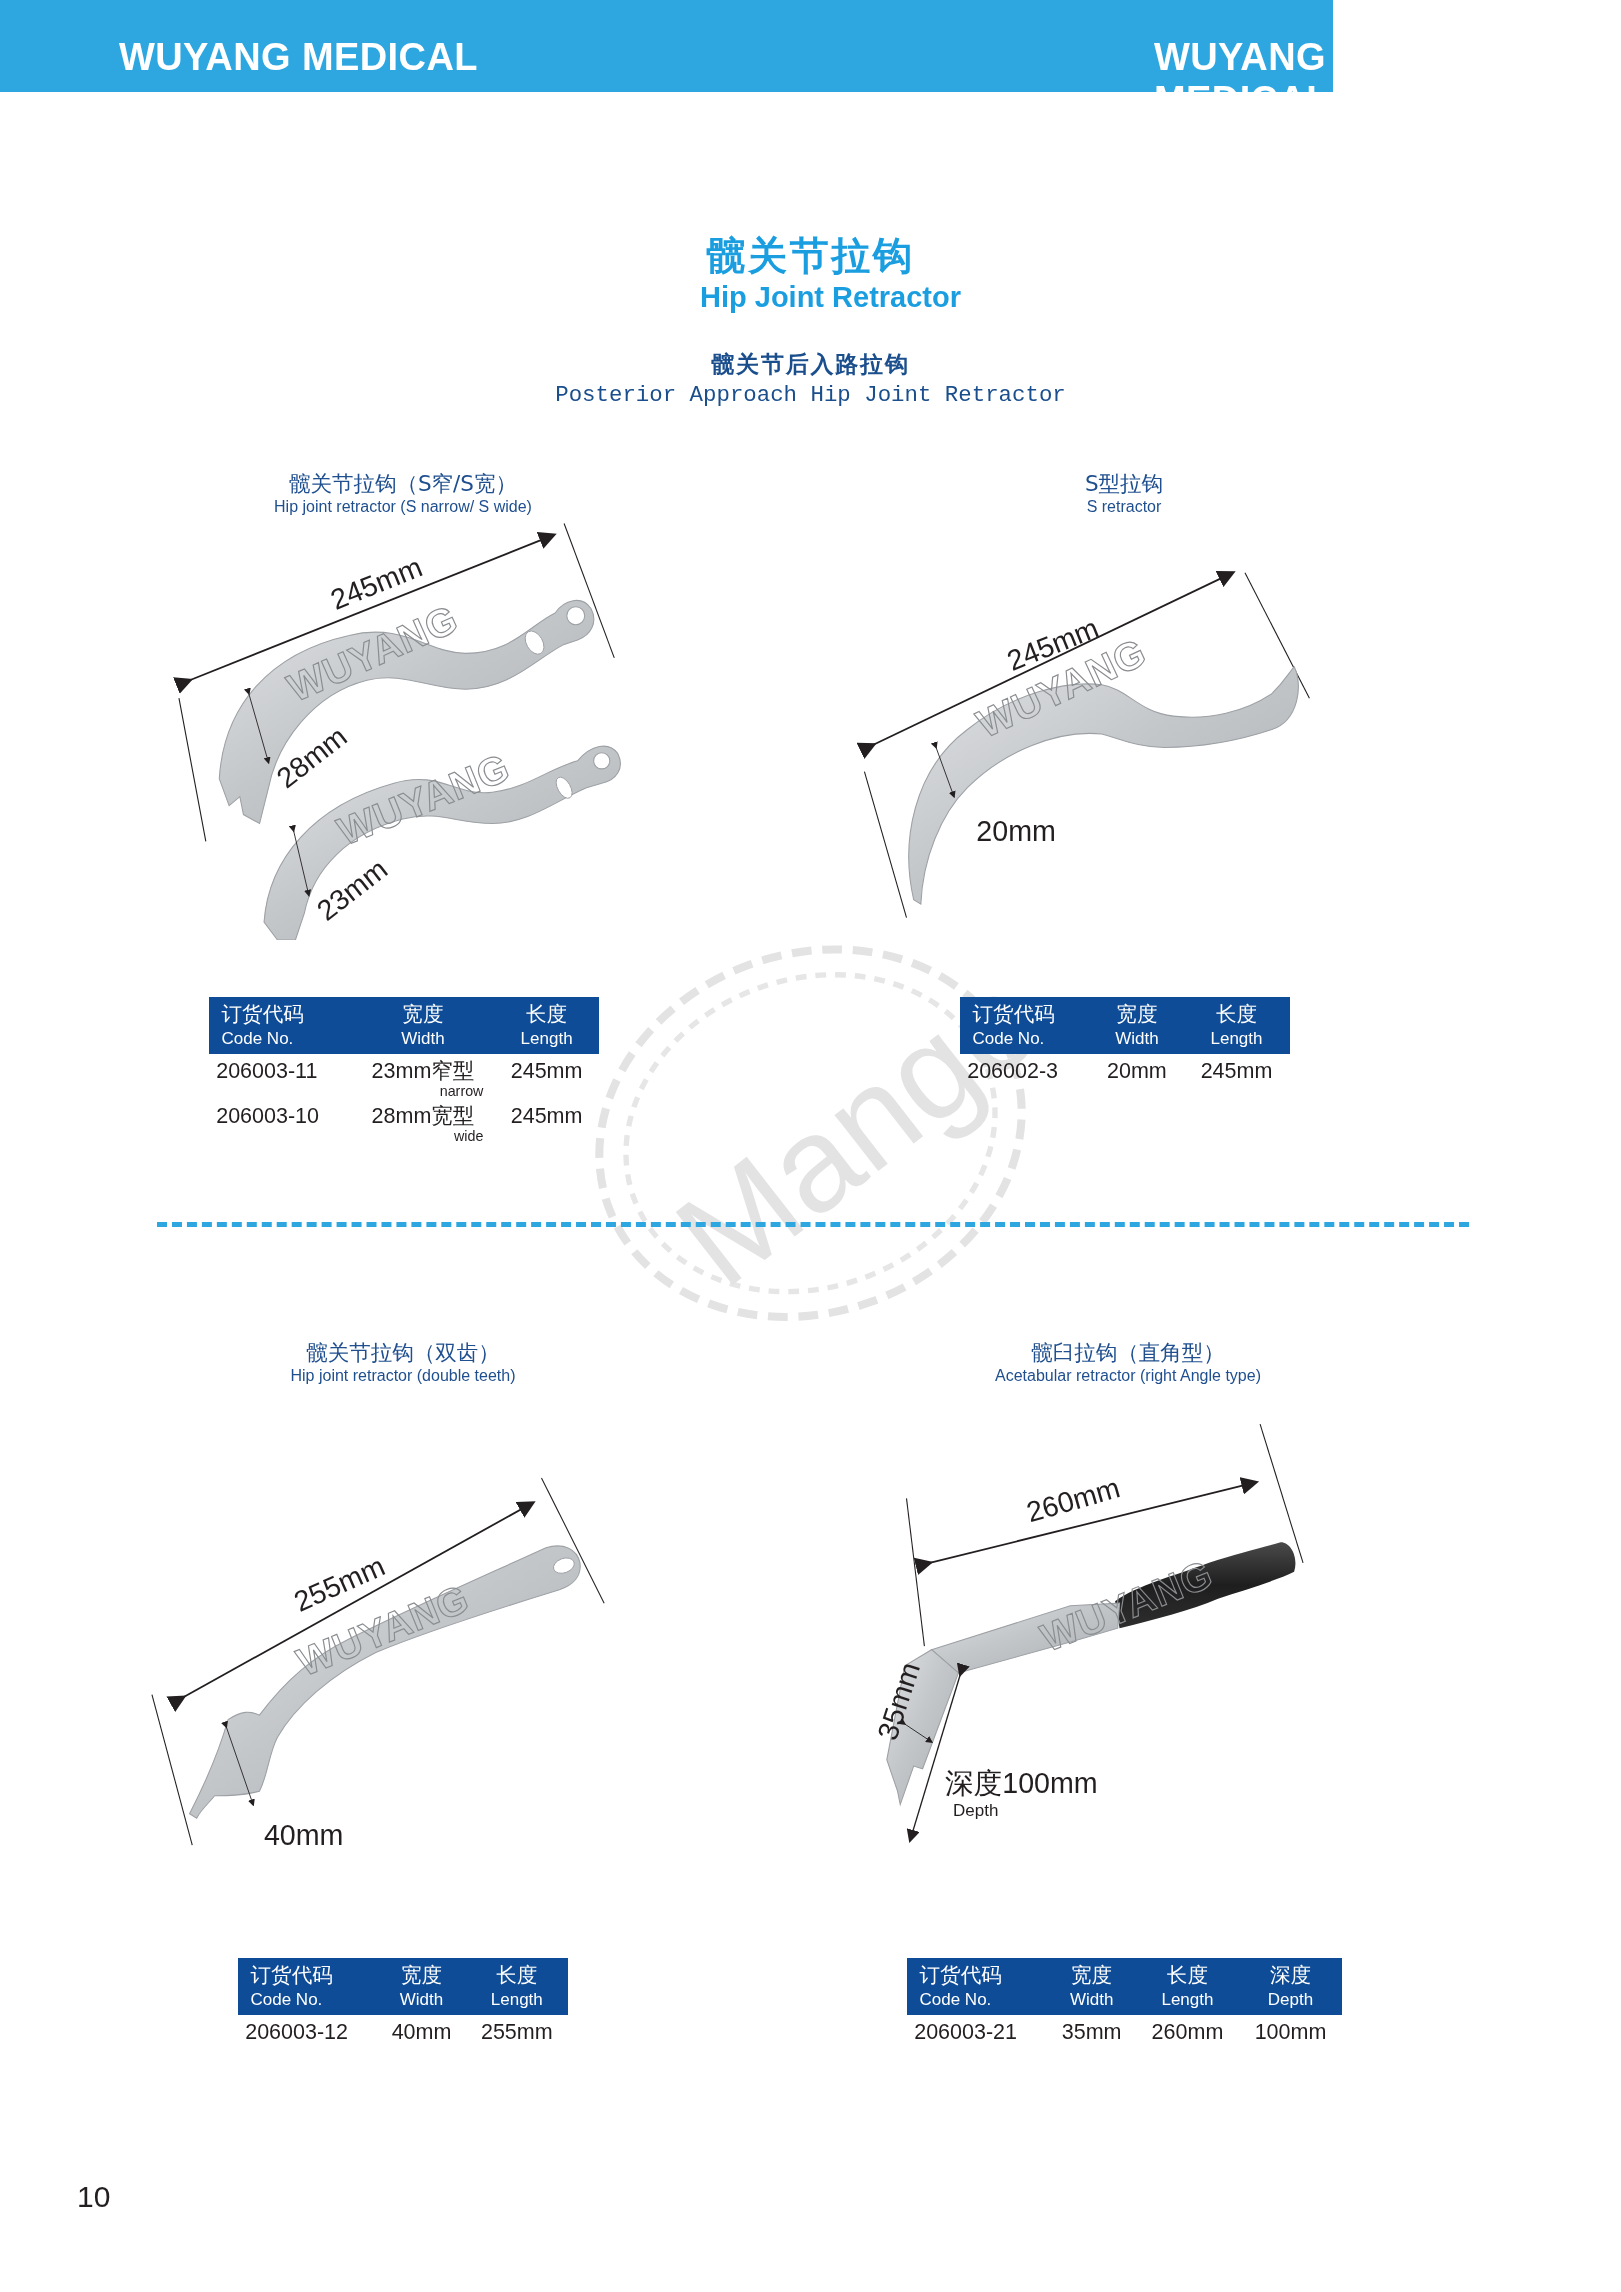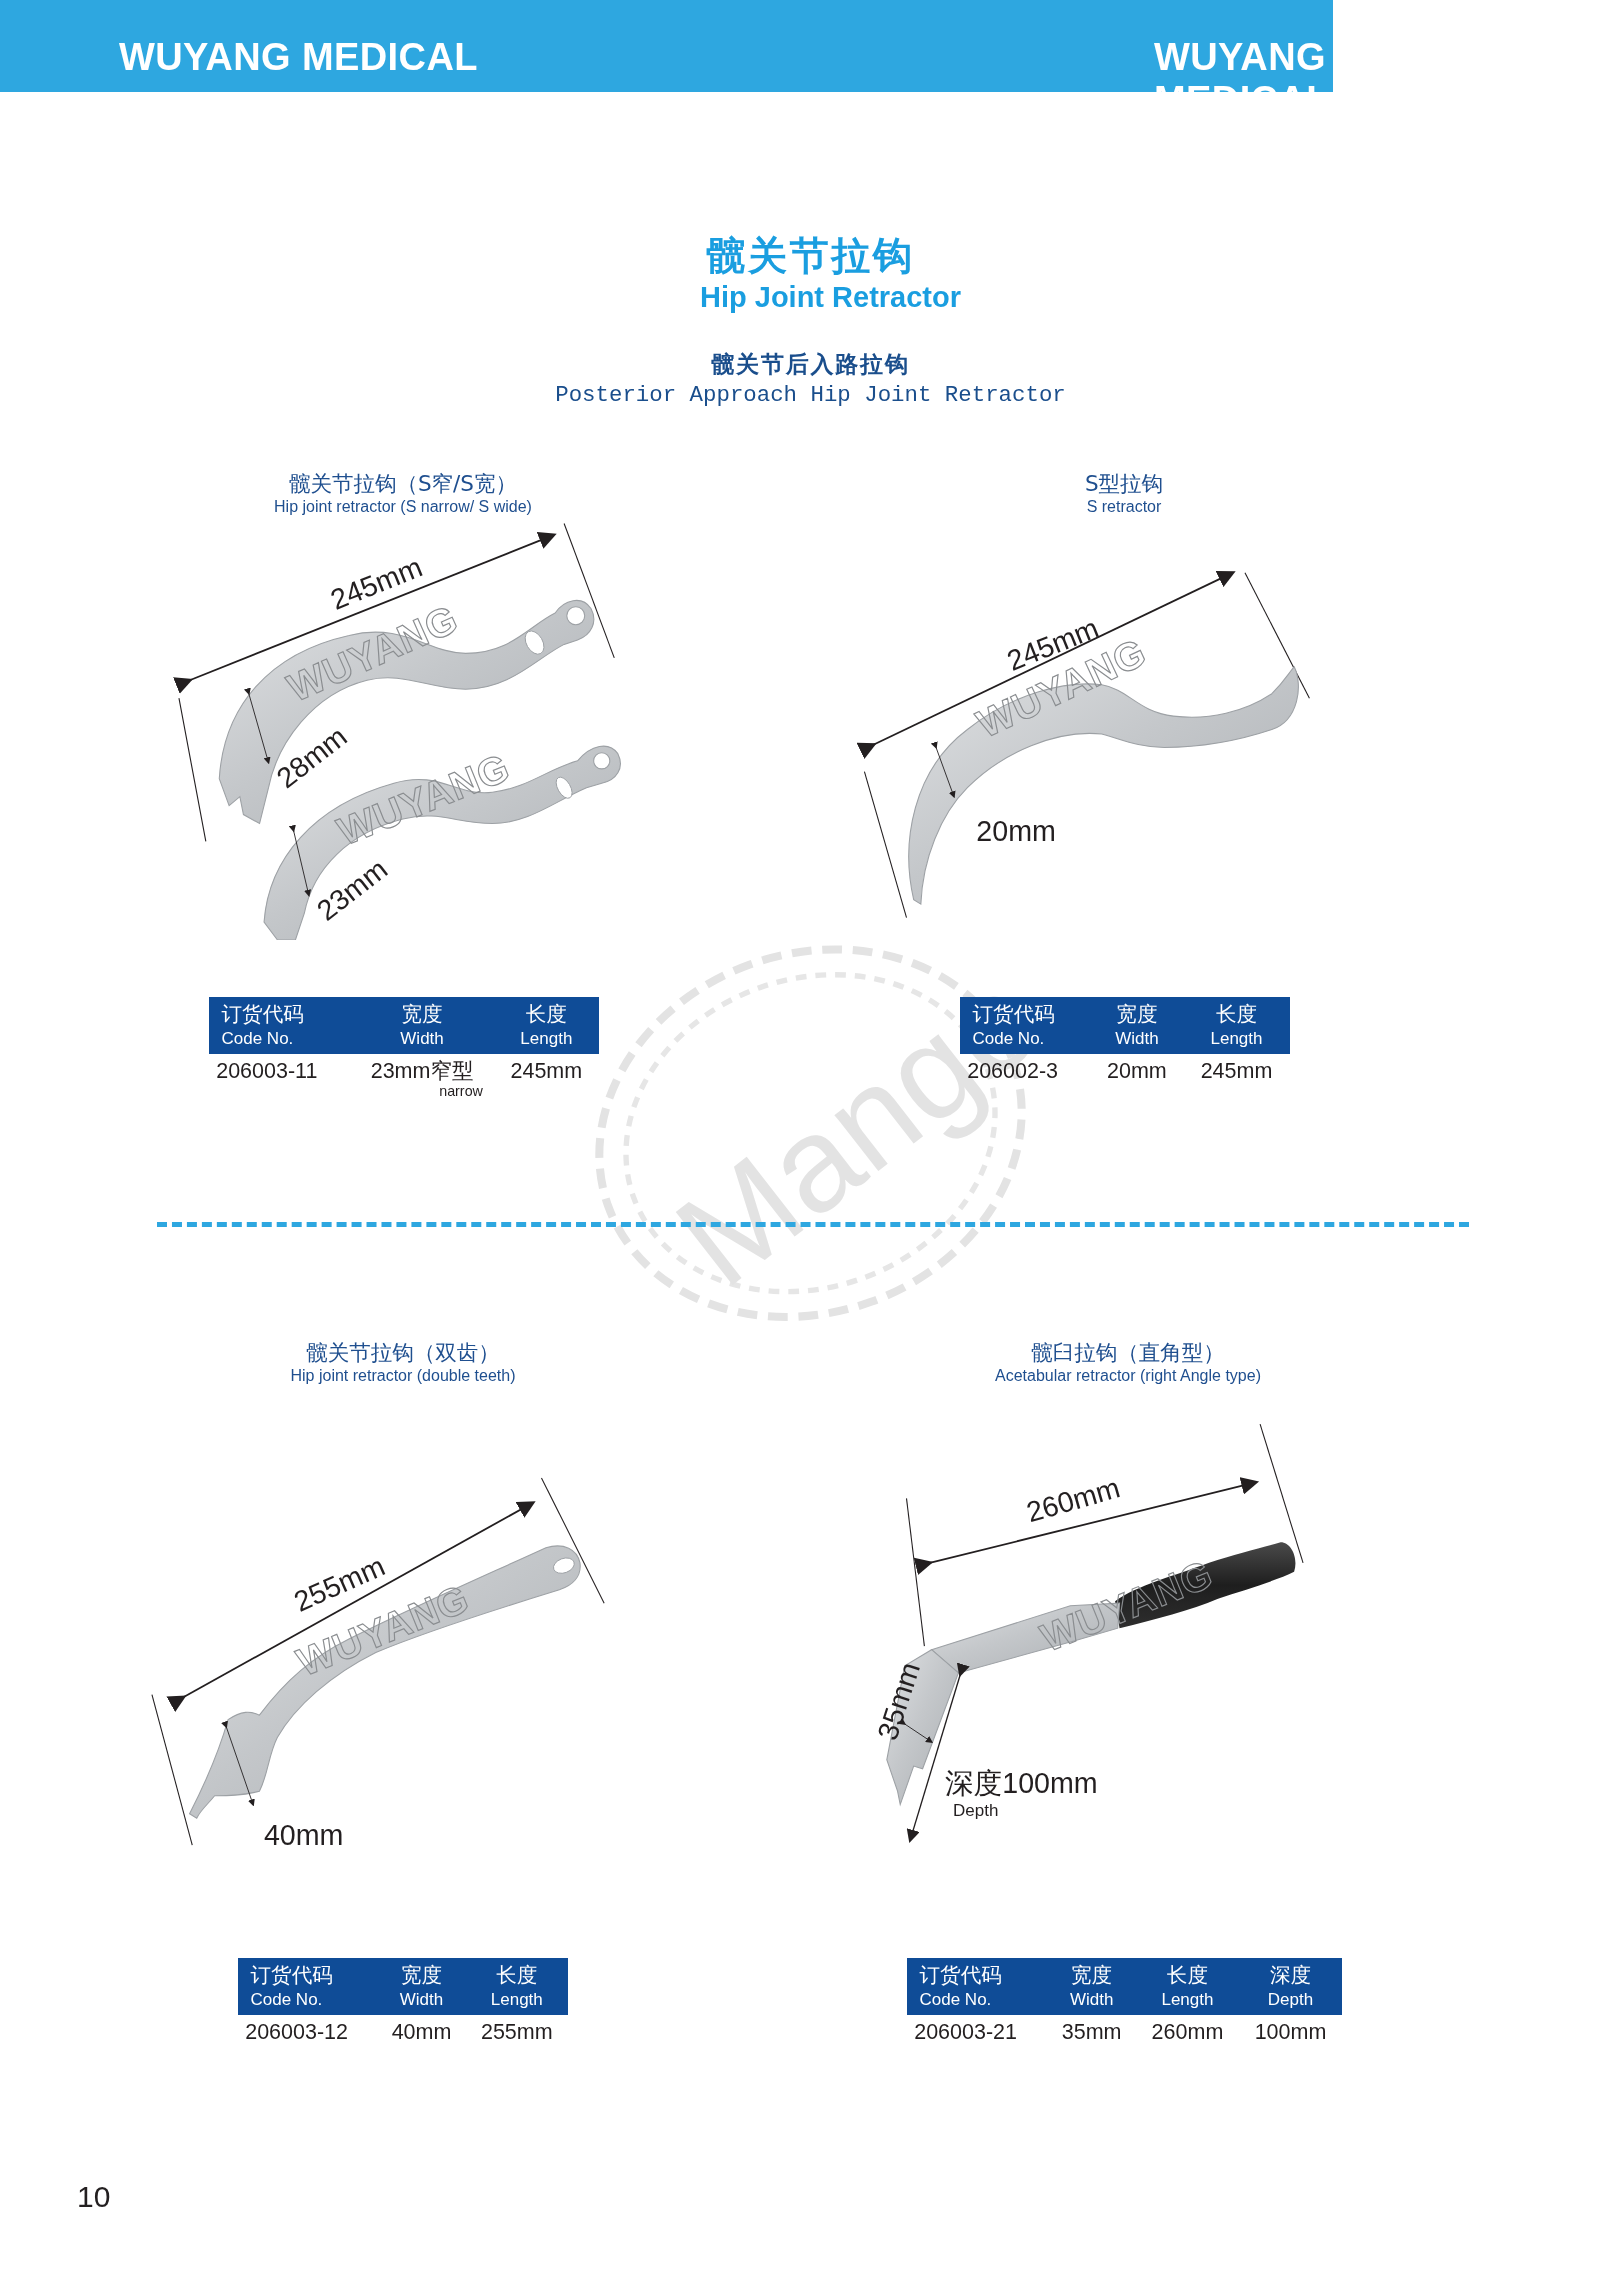--- a/index.html
+++ b/index.html
@@ -123,20 +123,25 @@
           <span class="hen">Length</span>
         </th>
     </tr>
   </thead>
   <tbody>
     <tr>
       <td class="code">206003-11</td>
       <td><span>23mm窄型</span><span class="note">narrow</span></td>
       <td>245mm</td>
     </tr>
+    <tr>
+      <td class="code">206003-10</td>
+      <td><span>28mm宽型</span><span class="note">wide</span></td>
+      <td>245mm</td>
+    </tr>
   </tbody>
 </table>
 
 <div class="prod-label" style="left:1012px; top:470px; width:224px;">
   <div class="cn">S型拉钩</div>
   <div class="en">S retractor</div>
 </div>
 
 <div class="figure" style="left:851px; top:537px; width:582px; height:394px;">
   <svg viewBox="0 0 650 440" xmlns="http://www.w3.org/2000/svg">

